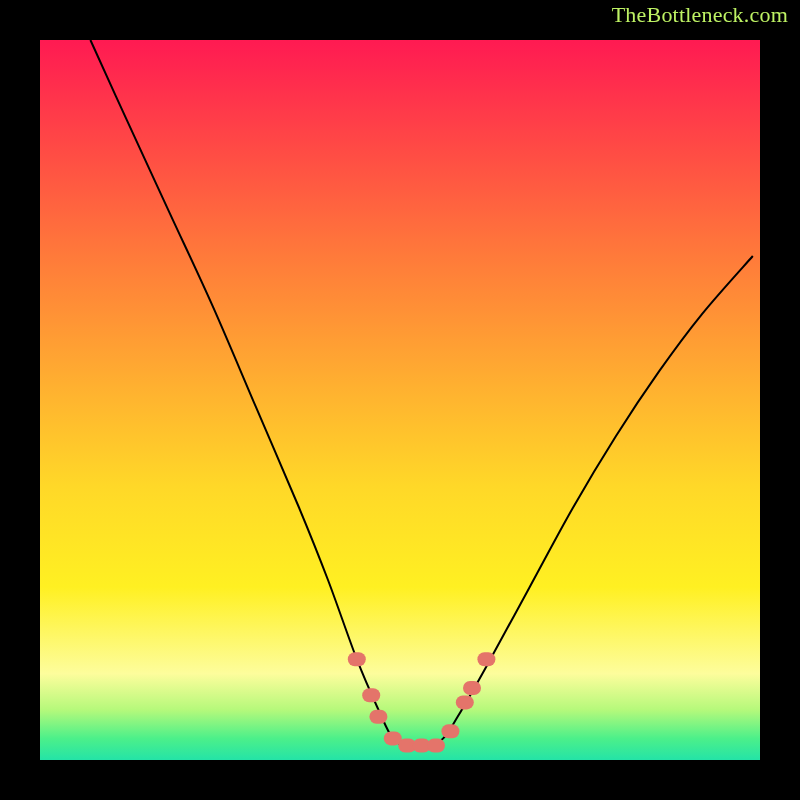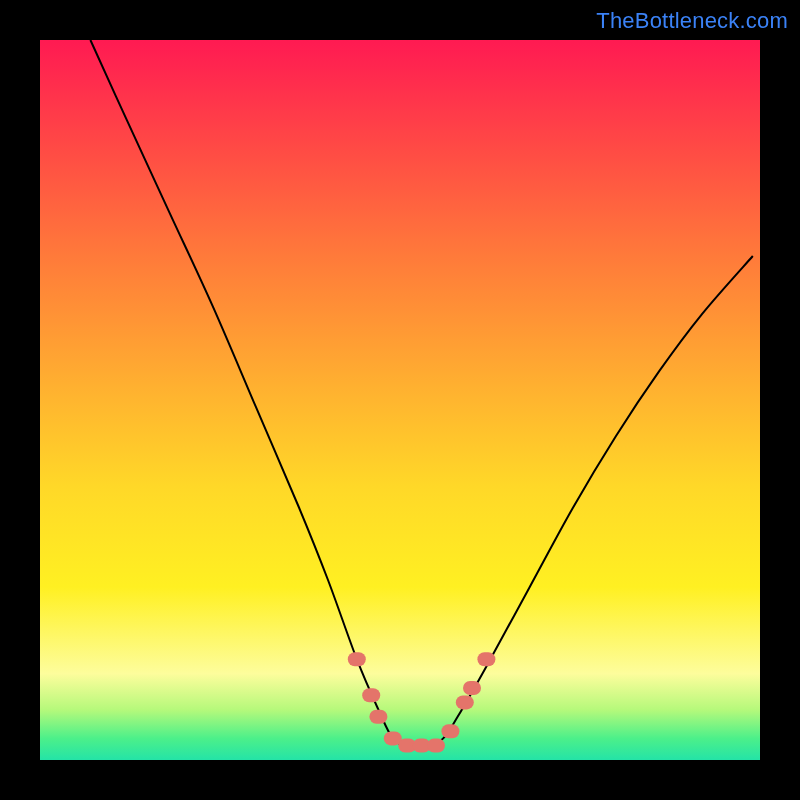--- a/index.html
+++ b/index.html
@@ -35,26 +35,27 @@
       #ffd828 62%,
       #fff022 76%,
       #fdfd9c 88%,
       #b6f97b 93%,
       #4cf08a 97%,
       #24e3a7 100%
     );
   }
   .watermark {
     position: absolute;
-    top: 8px;
+    top: 2px;
     right: 12px;
-    color: #3b82f6;
+    color: #bef264;
     font-size: 22px;
     font-weight: 400;
     letter-spacing: 0.2px;
+    font-family: Liberation Serif, serif;
   }
   svg.curve {
     position: absolute;
     left: 0;
     top: 0;
     width: 720px;
     height: 720px;
     overflow: visible;
   }
   .curve-path {

